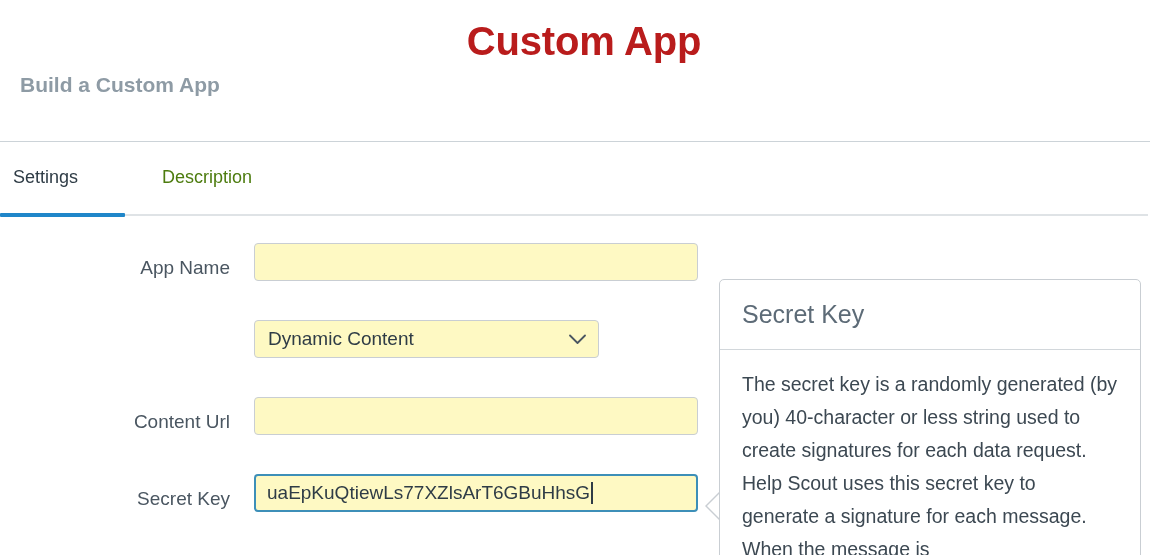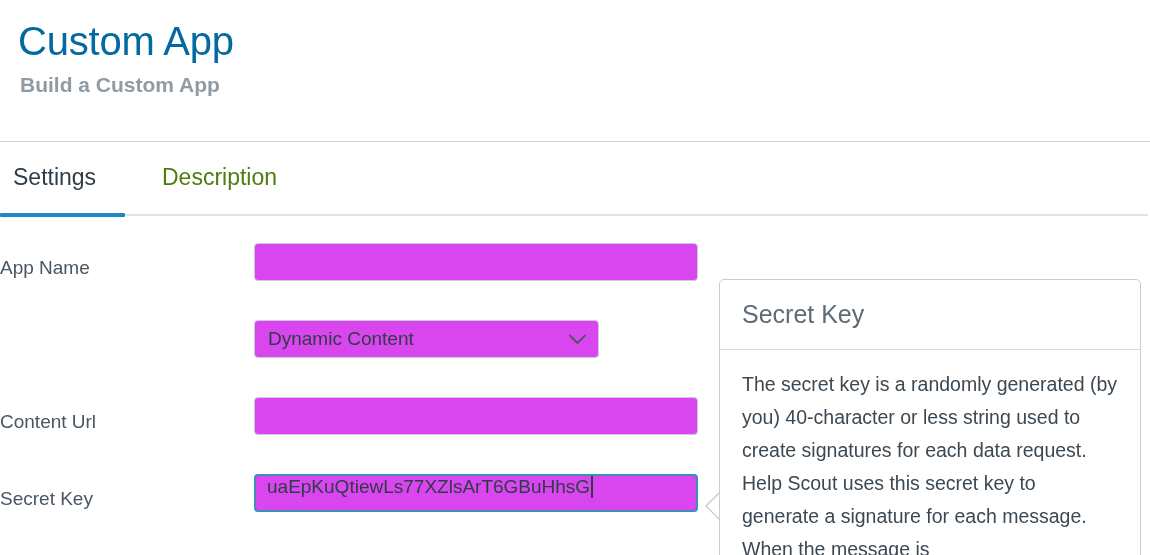--- a/index.html
+++ b/index.html
@@ -15,25 +15,26 @@
     overflow: hidden;
     position: relative;
   }
 
   
   .page-header {
     padding: 18px 0 0 18px;
   }
   .page-title {
     font-size: 40px;
-    font-weight: 400;
+    font-weight: 700;
     line-height: 46px;
-    color: #0369a1;
+    color: #b91c1c;
     letter-spacing: -0.2px;
     margin: 0;
+    text-align: center;
   }
   .page-subtitle {
     font-size: 21px;
     font-weight: 700;
     line-height: 28px;
     color: #8e9ba5;
     margin: 7px 0 0 2px;
   }
   .header-divider {
     position: absolute;
@@ -56,21 +57,21 @@
     position: absolute;
     left: 0;
     top: 62px;
     width: 1148px;
     height: 2px;
     background: #dfe3e6;
   }
   .tab {
     position: absolute;
     top: 12px;
-    font-size: 23px;
+    font-size: 18px;
     line-height: 26px;
     font-weight: 400;
     cursor: pointer;
   }
   .tab-settings {
     left: 13px;
     color: #2f3c46;
   }
   .tab-description {
     left: 162px;
@@ -95,47 +96,47 @@
   }
   .form-row {
     position: relative;
     height: 77px;
   }
   .form-label {
     position: absolute;
     left: 0;
     top: 13px;
     width: 230px;
-    text-align: left;
+    text-align: right;
     font-size: 19px;
     line-height: 24px;
     color: #4a5661;
   }
   .field {
     position: absolute;
     left: 254px;
     top: 0;
     width: 444px;
     height: 38px;
     box-sizing: border-box;
     border: 1px solid #c9ced3;
     border-radius: 4px;
-    background: #d946ef;
+    background: #fef9c3;
     font-family: "Liberation Sans", sans-serif;
     font-size: 19px;
     color: #2f3c46;
     padding: 0 11px;
     outline: none;
   }
   .field.focused {
     border: 2px solid #3d8fb8;
   }
   .field-text {
     display: flex;
-    align-items: flex-start;
+    align-items: center;
     height: 100%;
     white-space: nowrap;
     overflow: hidden;
   }
   .caret {
     display: inline-block;
     width: 1.5px;
     height: 22px;
     background: #2f3c46;
     margin-left: 1px;

